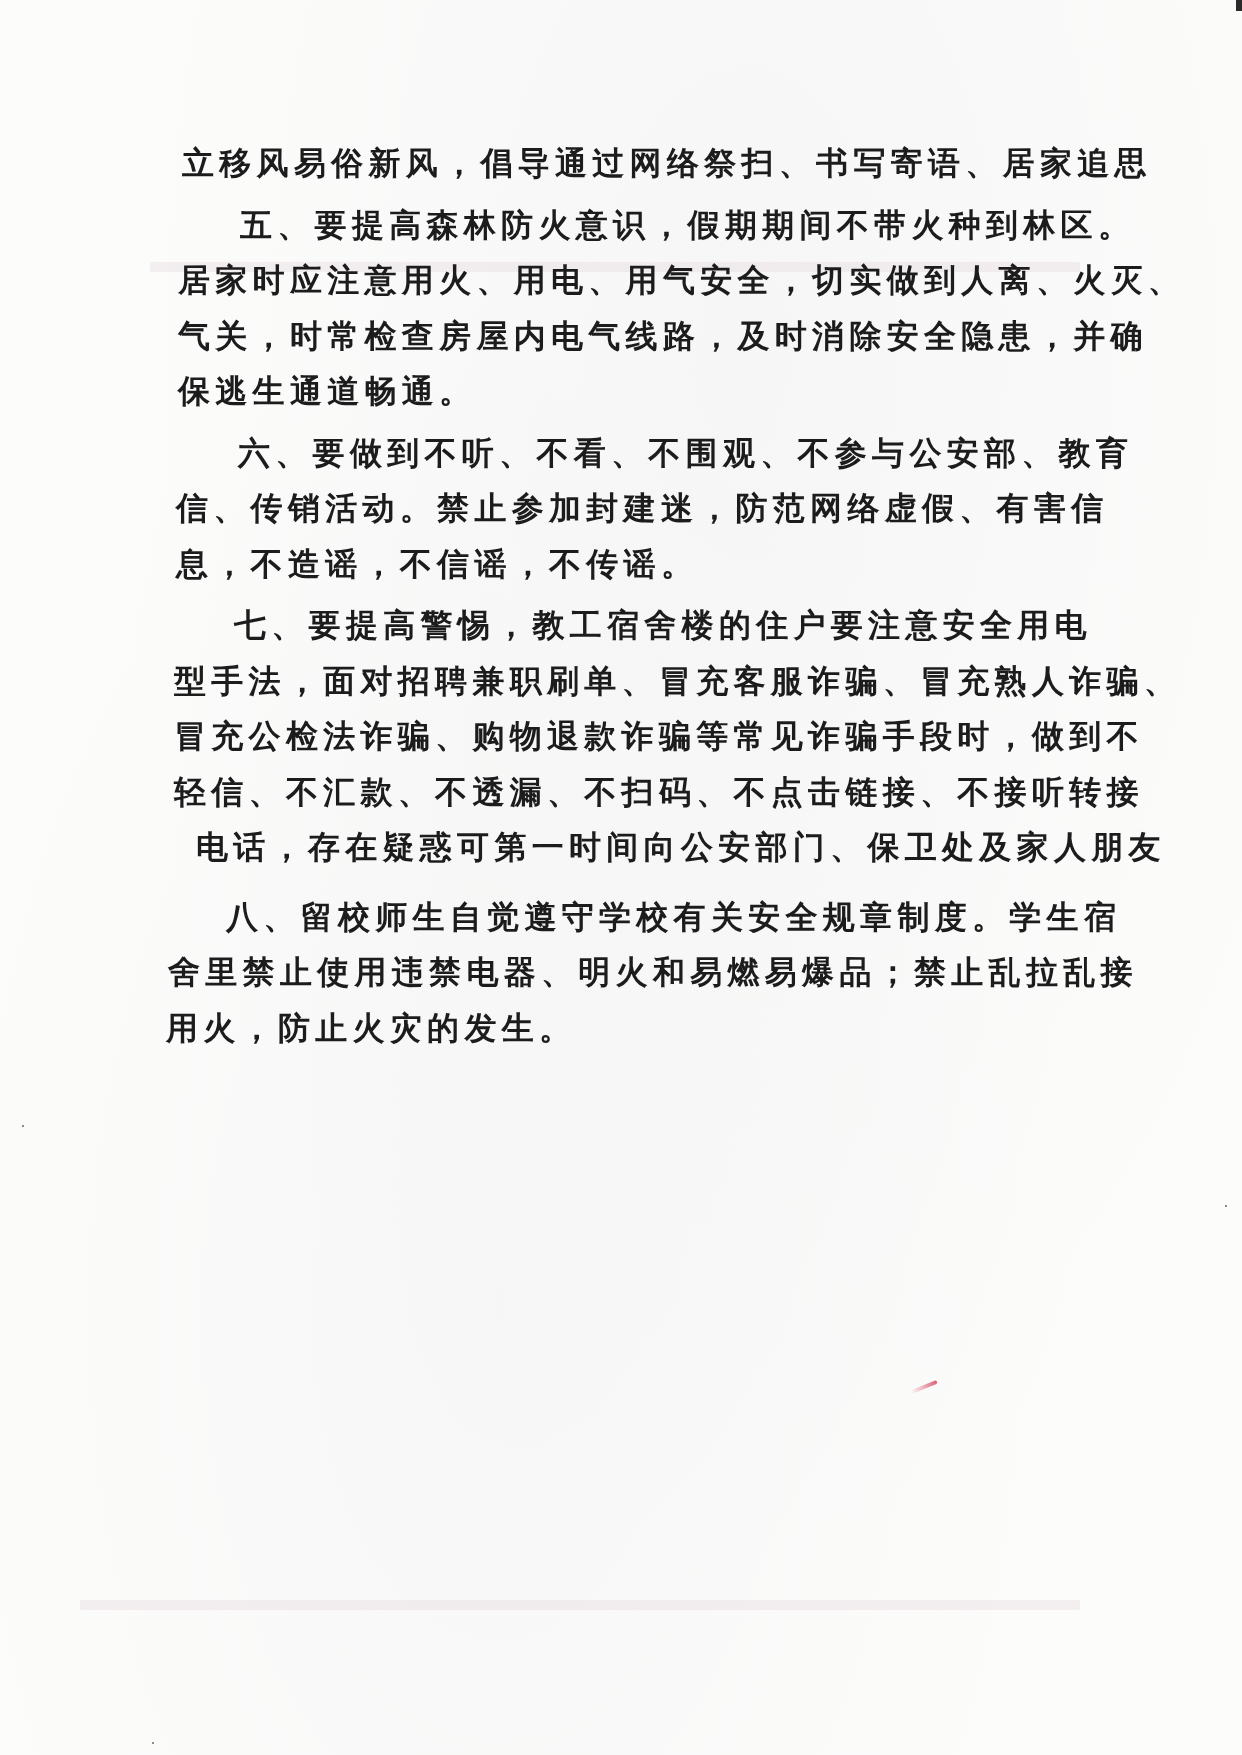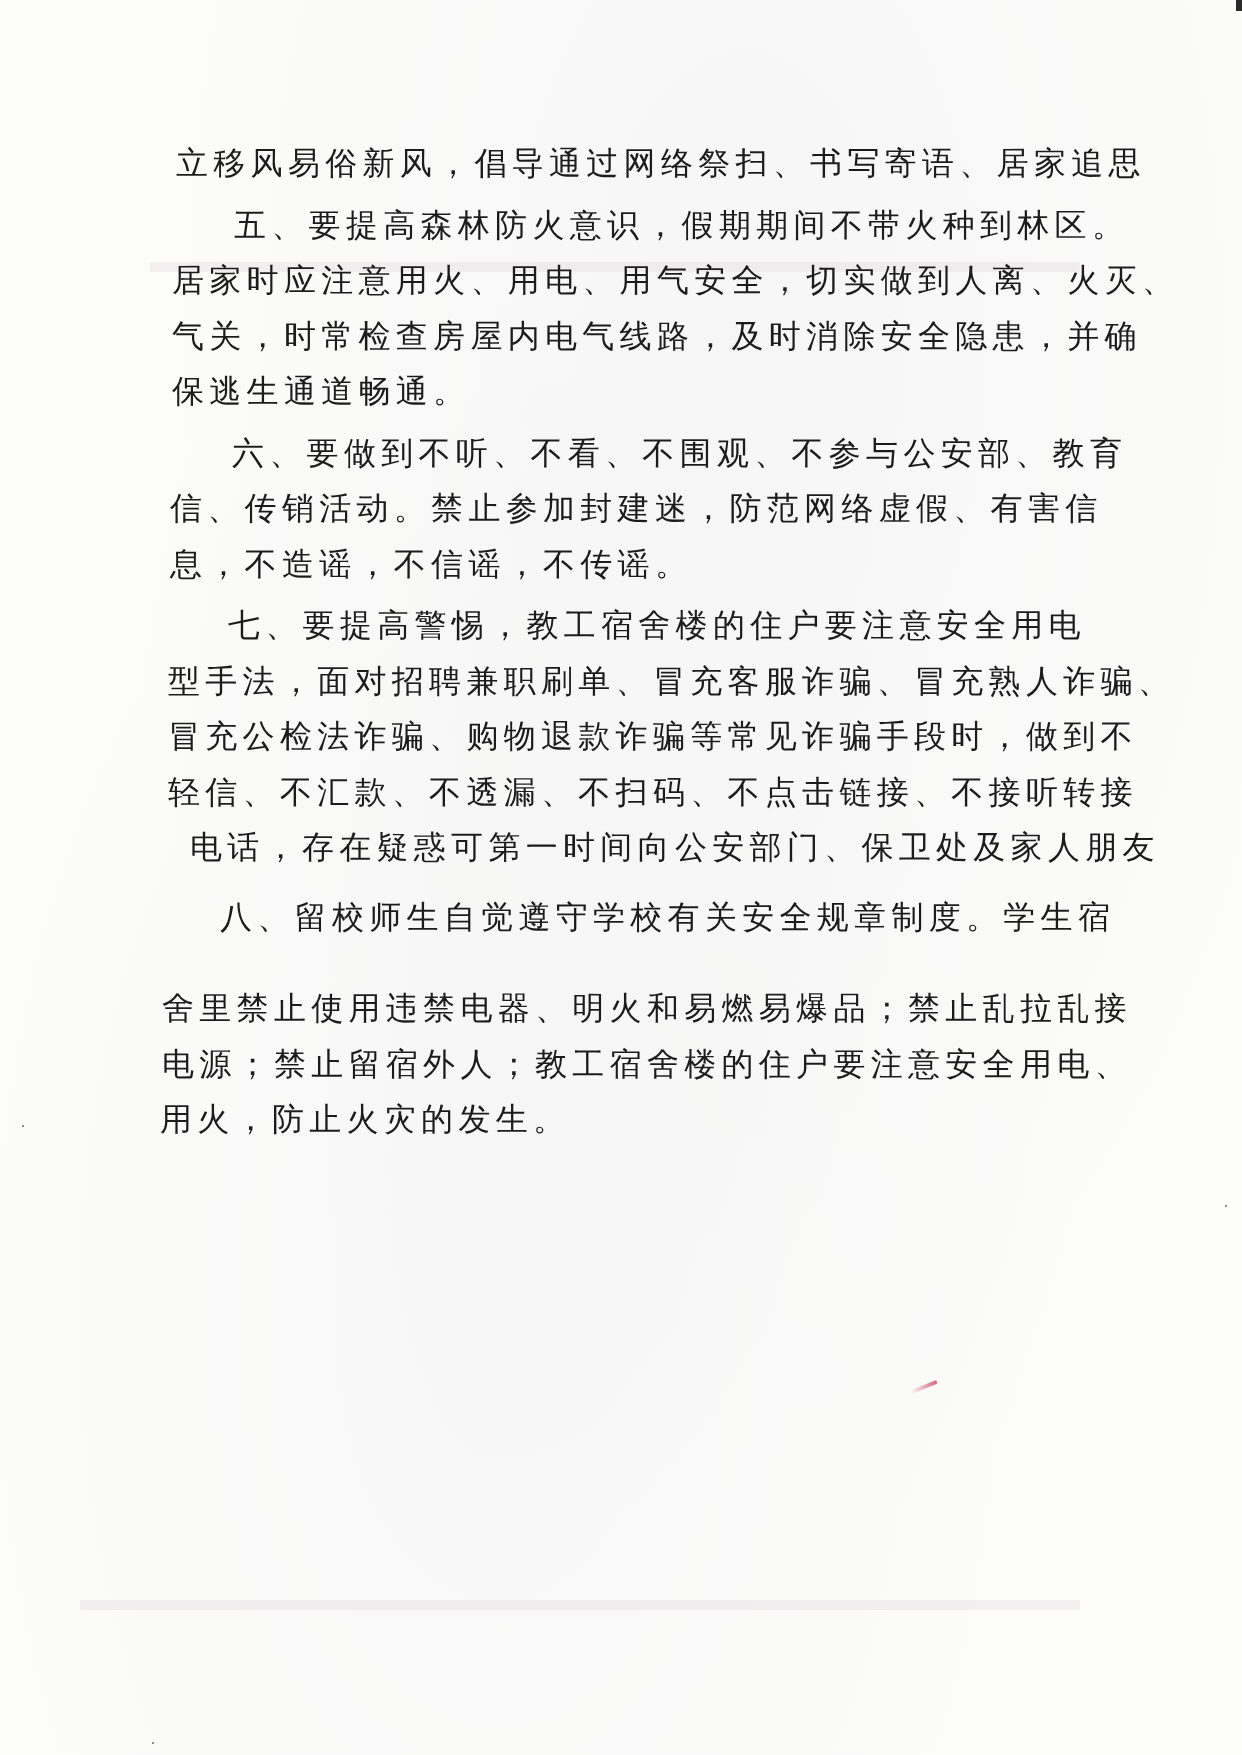--- a/index.html
+++ b/index.html
@@ -27,23 +27,24 @@
   
   .bleed {
     position: absolute;
     left: 150px;
     height: 10px;
     background: rgba(225, 215, 220, 0.35);
     border-radius: 2px;
   }
   .body-text {
     position: absolute;
-    left: 168px;
+    left: 174px;
     top: 136px;
     width: 790px;
+    font-weight: bold;
   }
   .line {
     font-size: 32px;
     line-height: 55.5px;
     height: 55.5px;
     letter-spacing: 5.3px;
     white-space: nowrap;
   }
   .line.indent {
     padding-left: 68px;
@@ -113,19 +114,18 @@
     <div>
       <div class="line indent para-gap" style="padding-left:60px;">七、要提高警惕，教工宿舍楼的住户要注意安全用电</div>
       <div class="line" style="padding-left:0px;">型手法，面对招聘兼职刷单、冒充客服诈骗、冒充熟人诈骗、</div>
       <div class="line" style="padding-left:0px;">冒充公检法诈骗、购物退款诈骗等常见诈骗手段时，做到不</div>
       <div class="line" style="padding-left:0px;">轻信、不汇款、不透漏、不扫码、不点击链接、不接听转接</div>
       <div class="line" style="padding-left:0px;margin-left:22px;">电话，存在疑惑可第一时间向公安部门、保卫处及家人朋友</div>
     </div>
 
     <div>
       <div class="line indent para-gap" style="padding-left:52px; margin-top:14px;">八、留校师生自觉遵守学校有关安全规章制度。学生宿</div>
-      <div class="line" style="padding-left:0px; margin-left:-6px;margin-top:36px;">舍里禁止使用违禁电器、明火和易燃易爆品；禁止乱拉乱接</div>
-      <div class="line" style="padding-left:0px; margin-left:-6px;">电源；禁止留宿外人；教工宿舍楼的住户要注意安全用电、</div>
+      <div class="line" style="padding-left:0px; margin-left:-6px;">舍里禁止使用违禁电器、明火和易燃易爆品；禁止乱拉乱接</div>
       <div class="line" style="padding-left:0px; margin-left:-8px;">用火，防止火灾的发生。</div>
     </div>
 
   </div>
 </div>
 
 </body></html>

